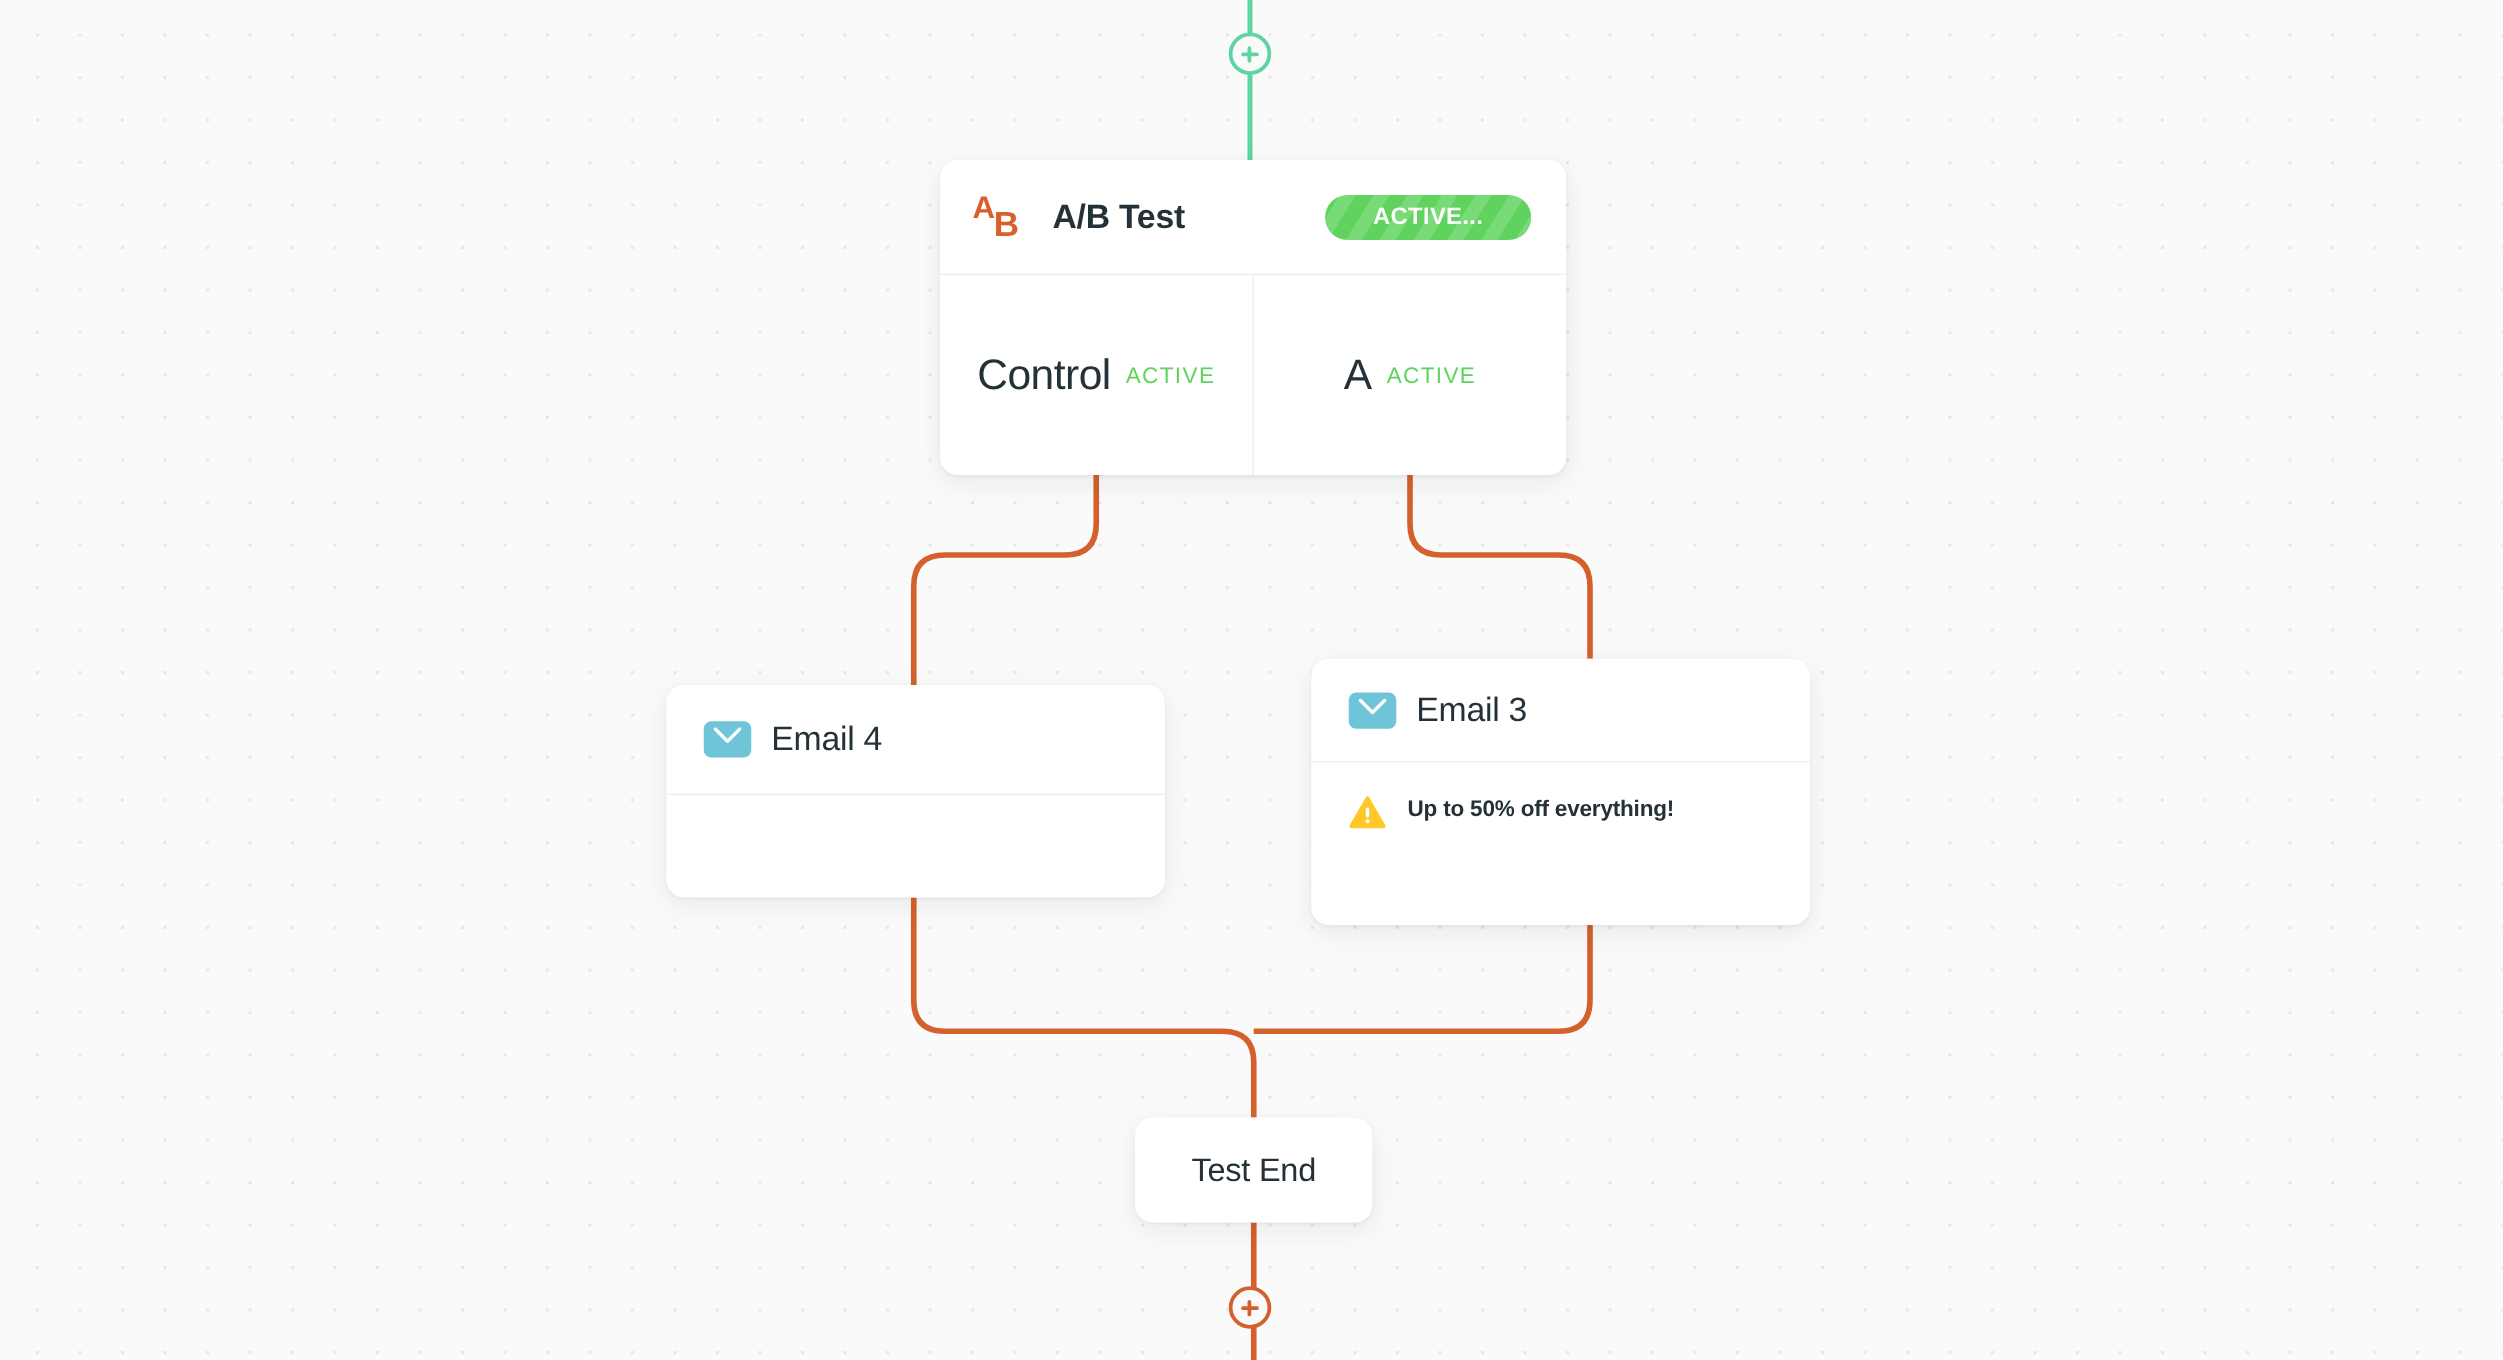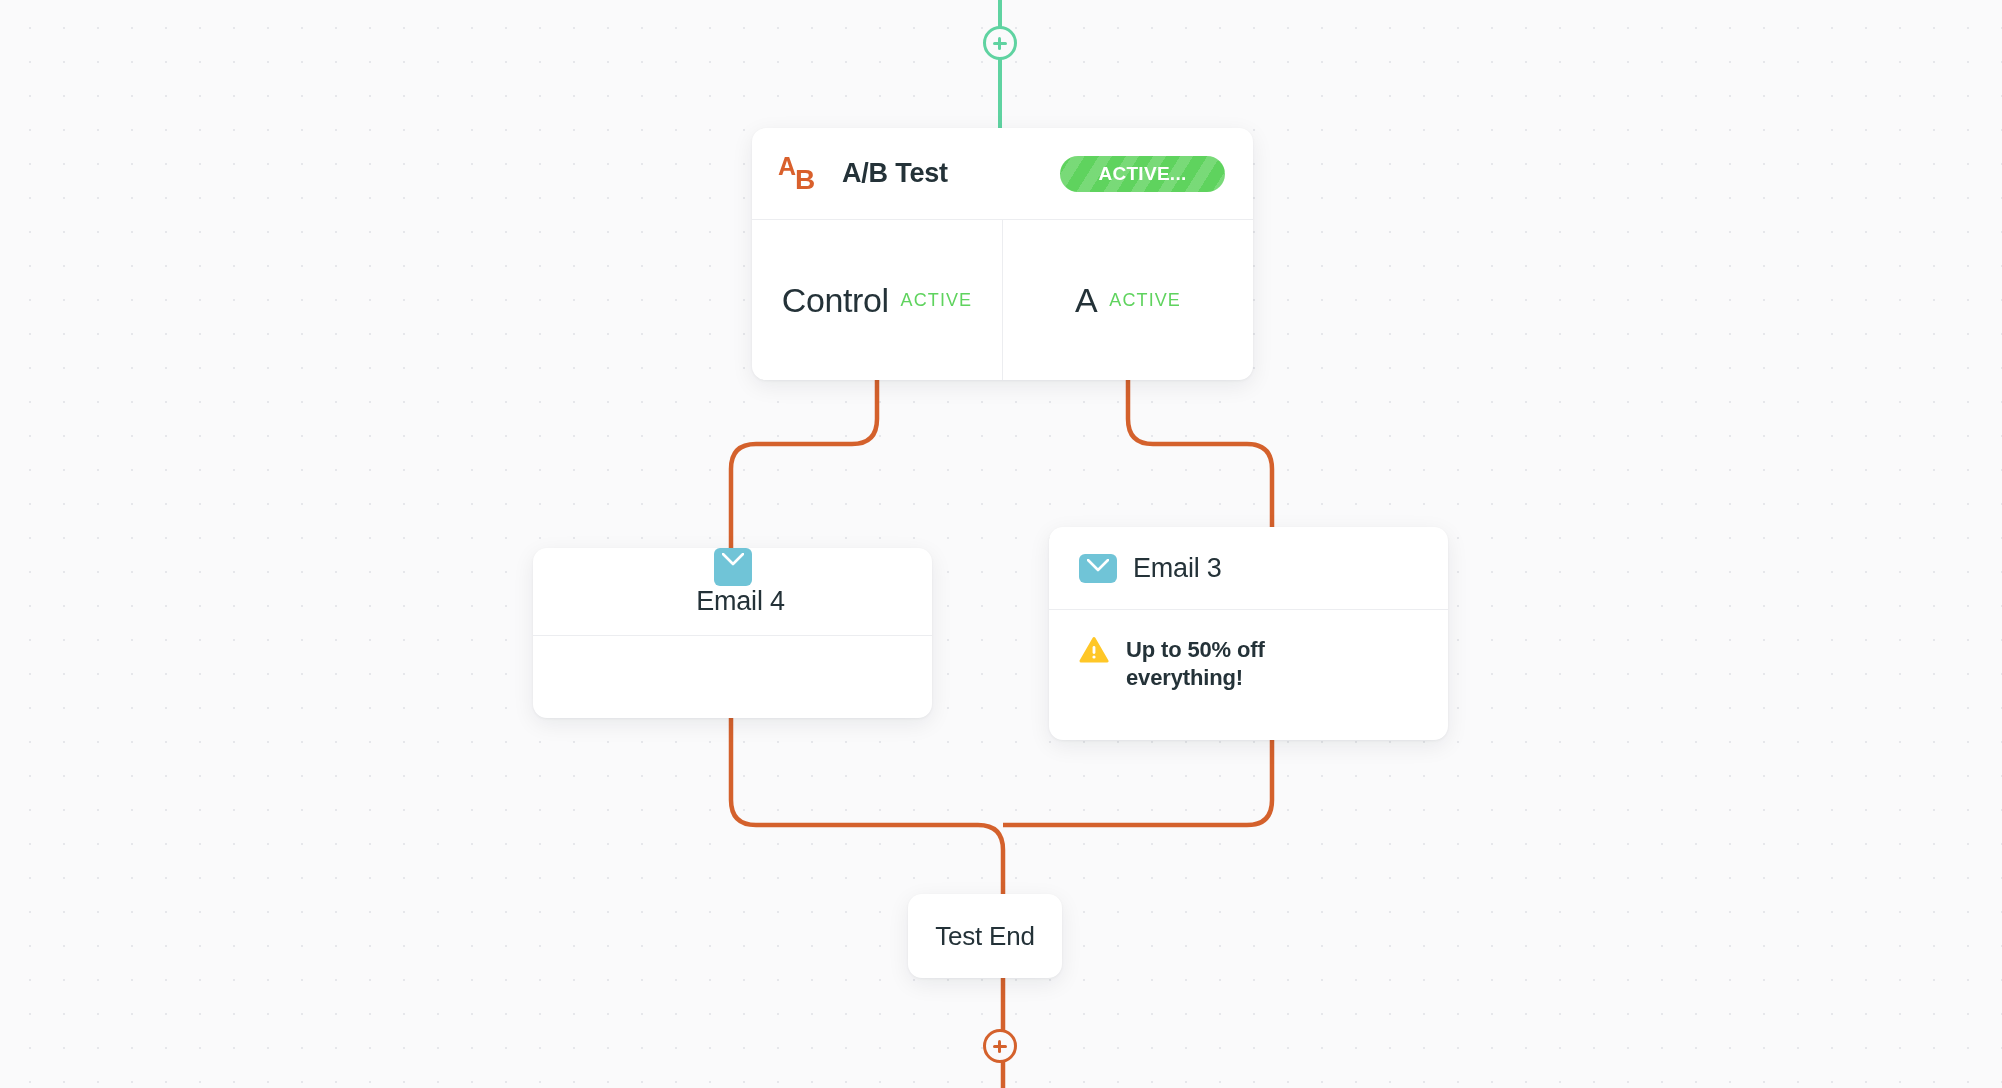--- a/index.html
+++ b/index.html
@@ -40,34 +40,34 @@
   #abtest .col.first{border-right:1px solid #ECEDF0;}
   .variant{font-size:34px;color:#243238;letter-spacing:-.4px;line-height:1;}
   .vstatus{font-size:18px;color:#5FD35E;letter-spacing:1.1px;line-height:1;}
 
   
   .email{z-index:5;}
   #email4{left:533px;top:548px;width:399px;height:170px;}
   #email3{left:1049px;top:527px;width:399px;height:213px;}
   .email .etop{display:flex;align-items:center;padding:0 30px;box-sizing:border-box;
                border-bottom:1px solid #ECEDF0;}
-  #email4 .etop{height:88px;flex-direction:column;}
+  #email4 .etop{height:88px;}
   #email3 .etop{height:83px;}
   .env{width:38px;height:29px;border-radius:6px;background:#70C4D7;flex:0 0 38px;
        display:flex;align-items:flex-start;justify-content:center;position:relative;}
   .env svg{margin-top:5px;}
   .ename{font-size:27px;color:#243238;margin-left:16px;letter-spacing:-.2px;white-space:nowrap;}
   .email .ebody{display:flex;align-items:flex-start;padding:0 30px;box-sizing:border-box;}
   #email4 .ebody{height:82px;align-items:center;}
   #email3 .ebody{height:130px;padding-top:26px;}
   .warn{width:30px;height:27px;flex:0 0 30px;position:relative;}
-  .wtxt{font-size:22px;font-weight:700;color:#243238;margin-left:17px;line-height:1.28;letter-spacing:-.15px;}
+  .wtxt{font-size:18px;font-weight:700;color:#243238;margin-left:17px;line-height:1.28;letter-spacing:-.15px;}
 
   
-  #testend{left:908px;top:894px;width:154px;height:84px;
+  #testend{left:908px;top:894px;width:190px;height:84px;
            display:flex;align-items:center;justify-content:center;z-index:5;}
   #testend .tlabel{font-size:26px;color:#243238;letter-spacing:-.2px;}
 
   .plus{position:absolute;width:34px;height:34px;border-radius:50%;
         background:#FAFAFB;box-sizing:border-box;z-index:6;}
   #plus-top{left:983px;top:26px;border:3px solid #5FD3A1;}
   #plus-bottom{left:983px;top:1029px;border:3px solid #D4612C;}
   .plus::before,.plus::after{content:"";position:absolute;background:currentColor;}
   #plus-top{color:#5FD3A1;}
   #plus-bottom{color:#D4612C;}

